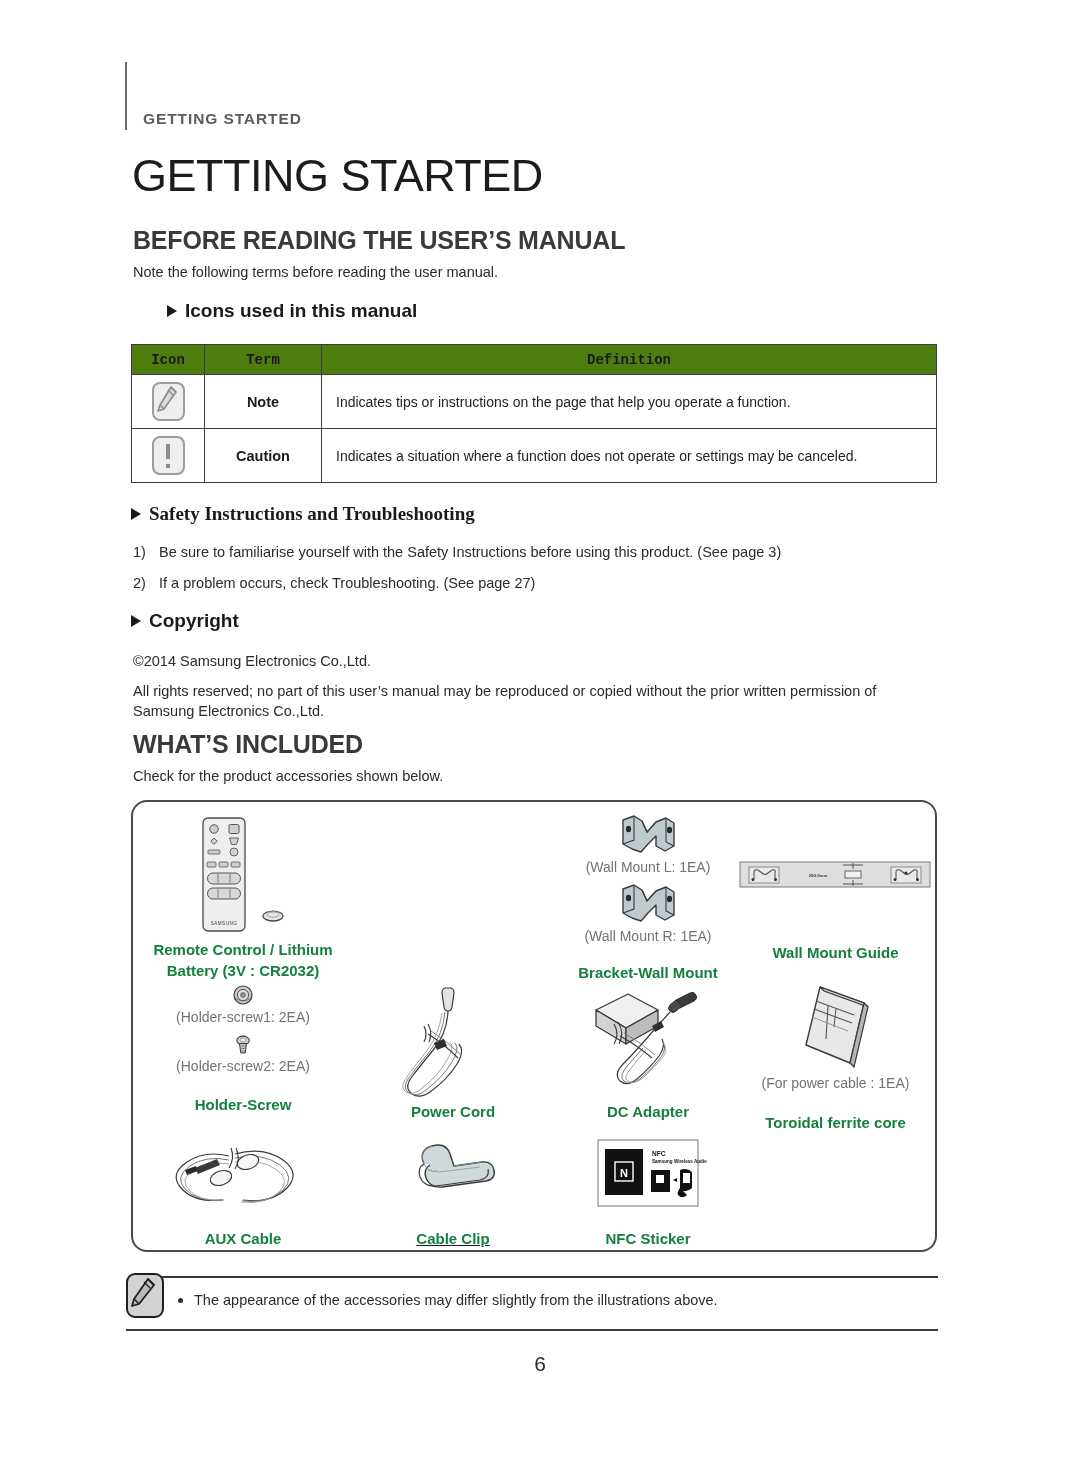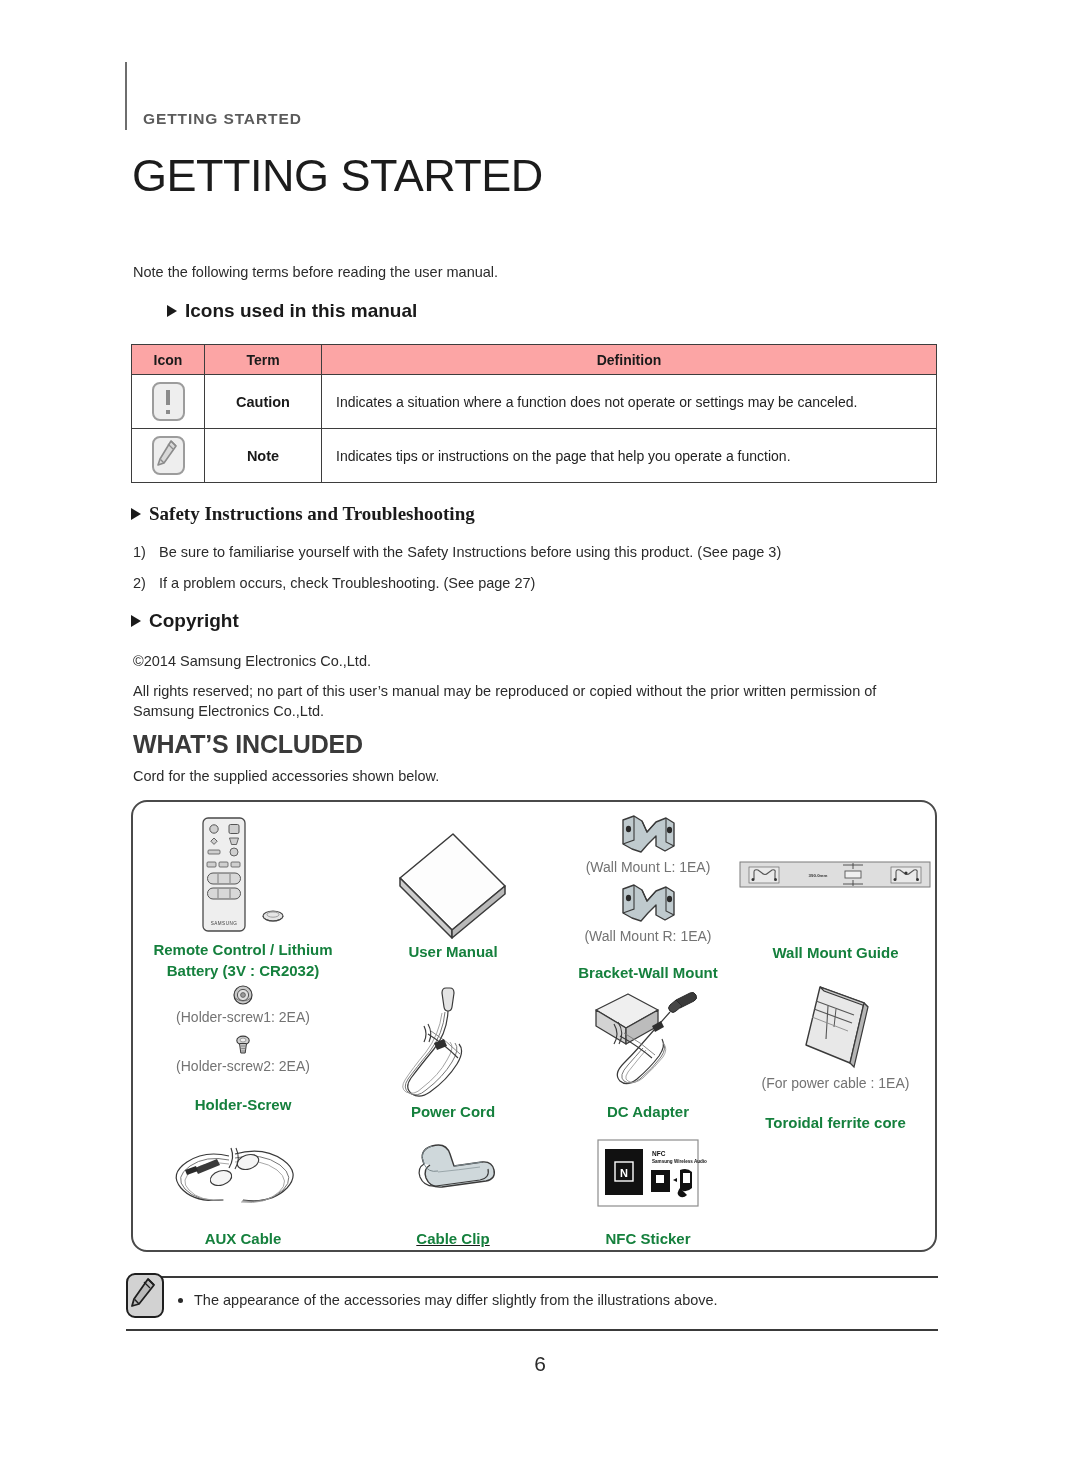--- a/index.html
+++ b/index.html
@@ -30,21 +30,21 @@
   .tri{display:inline-block;width:0;height:0;border-left:10px solid #1a1a1a;
       border-top:6.5px solid transparent;border-bottom:6.5px solid transparent;}
   .h3-icons{left:131px;top:300px;padding-left:36px;}
   .h3-safety{left:131px;top:503px;font-family:Liberation Serif, serif;}
   .h3-copy{left:131px;top:610px;}
 
   
   .tbl{position:absolute;left:131px;top:344px;width:806px;border-collapse:collapse;
        table-layout:fixed;font-size:14px;}
   .tbl td,.tbl th{border:1px solid #3d3d3d;padding:0;}
-  .tbl thead th{background:#fca5a5;height:29px;font-size:14px;font-weight:bold;color:#1a1a1a;}
+  .tbl thead th{background:#4d7c0f;height:29px;font-size:14px;font-weight:bold;color:#1a1a1a;font-family:Liberation Mono, monospace;}
   .tbl col.c1{width:73px;}
   .tbl col.c2{width:117px;}
   .tbl td.icon-cell{height:53px;text-align:center;vertical-align:middle;}
   .tbl td.term-cell{text-align:center;font-weight:bold;font-size:14.5px;}
   .tbl td.def-cell{padding:0 14px;font-size:14px;color:#222;}
 
   .ic-caution{display:inline-block;width:29px;height:35px;border:2.5px solid #9c9c9c;border-radius:8px;
       background:#eeeeee;position:relative;vertical-align:middle;}
   .ic-caution .bar{position:absolute;left:50%;top:6px;margin-left:-2px;width:4px;height:15px;background:#8b8b8b;}
   .ic-caution .dot{position:absolute;left:50%;bottom:5px;margin-left:-2px;width:4px;height:4px;background:#8b8b8b;}
@@ -89,20 +89,21 @@
 
 <div class="page">
 
   <div class="running">
     <div class="rule"></div>
     <div class="rh-text">GETTING STARTED</div>
   </div>
 
   <div class="h1">GETTING STARTED</div>
 
+  <div class="h2">BEFORE READING THE USER’S MANUAL</div>
   <div class="body-t intro">Note the following terms before reading the user manual.</div>
 
   <div class="h3 h3-icons">
     <span class="tri"></span>
     <span>Icons used in this manual</span>
   </div>
 
   <table class="tbl">
     <colgroup>
         <col class="c1">
@@ -112,42 +113,42 @@
     <thead>
       <tr>
         <th>Icon</th>
         <th>Term</th>
         <th>Definition</th>
       </tr>
     </thead>
     <tbody>
       <tr>
         <td class="icon-cell">
-          <span class="ic-caution">
-            <span class="bar"></span>
-            <span class="dot"></span>
-          </span>
-        </td>
-        <td class="term-cell">Caution</td>
-        <td class="def-cell">Indicates a situation where a function does not operate or settings may be canceled.</td>
-      </tr>
-      <tr>
-        <td class="icon-cell">
           <span class="ic-note">
             <svg width="25" height="31" viewBox="0 0 25 31">
               <path d="M17 3 L22 8 L10 25 L4 27 L6 21 Z" fill="#d8d8d8" stroke="#8b8b8b" stroke-width="1.6" stroke-linejoin="round"></path>
               <path d="M17 3 L22 8" stroke="#8b8b8b" stroke-width="1.6"></path>
               <path d="M6.5 21.5 L10 25" stroke="#8b8b8b" stroke-width="1.4"></path>
               <path d="M14 6 L19 11" stroke="#8b8b8b" stroke-width="1.2"></path>
             </svg>
           </span>
         </td>
         <td class="term-cell">Note</td>
         <td class="def-cell">Indicates tips or instructions on the page that help you operate a function.</td>
       </tr>
+      <tr>
+        <td class="icon-cell">
+          <span class="ic-caution">
+            <span class="bar"></span>
+            <span class="dot"></span>
+          </span>
+        </td>
+        <td class="term-cell">Caution</td>
+        <td class="def-cell">Indicates a situation where a function does not operate or settings may be canceled.</td>
+      </tr>
     </tbody>
   </table>
 
   <div class="h3 h3-safety">
     <span class="tri"></span>
     <span>Safety Instructions and Troubleshooting</span>
   </div>
 
   <div class="num-item ni1">
     <span class="n">1)</span>
@@ -159,21 +160,21 @@
   </div>
 
   <div class="h3 h3-copy">
     <span class="tri"></span>
     <span>Copyright</span>
   </div>
   <div class="body-t copy1">©2014 Samsung Electronics Co.,Ltd.</div>
   <div class="body-t copy2">All rights reserved; no part of this user’s manual may be reproduced or copied without the prior written permission of Samsung Electronics Co.,Ltd.</div>
 
   <div class="h2b">WHAT’S INCLUDED</div>
-  <div class="body-t intro2">Cord for the supplied accessories shown below.</div>
+  <div class="body-t intro2">Check for the product accessories shown below.</div>
 
   <div class="acc-box">
     <div class="acc-grid">
 
       <div class="cell" style="left:10px;top:12px;width:200px;">
         <div class="art" style="height:125px;">
           <svg width="200" height="125" viewBox="0 0 200 125">
             <g transform="translate(60,4)">
               <rect x="0" y="0" width="42" height="113" rx="5" fill="#eeeeee" stroke="#4a4a4a" stroke-width="1.3"></rect>
               <circle cx="11" cy="11" r="4.2" fill="#cfcfcf" stroke="#555" stroke-width="1"></circle>
@@ -196,32 +197,20 @@
             <g transform="translate(120,96)">
               <ellipse cx="10" cy="6" rx="10" ry="5" fill="#e6e6e6" stroke="#4a4a4a" stroke-width="1.1"></ellipse>
               <path d="M0 6 a10 5 0 0 0 20 0" fill="none" stroke="#4a4a4a" stroke-width="1.1"></path>
               <ellipse cx="10" cy="4.6" rx="6" ry="2.6" fill="none" stroke="#8b8b8b" stroke-width="0.8"></ellipse>
             </g>
           </svg>
         </div>
         <div class="cap">Remote Control / Lithium Battery (3V : CR2032)</div>
       </div>
 
-      <div class="cell" style="left:225px;top:12px;width:190px;">
-        <div class="art" style="height:145px;">
-          <svg width="190" height="145" viewBox="0 0 190 145">
-            <g transform="translate(42,20)">
-              <path d="M53 0 L105 52 L52 96 L0 44 Z" fill="#fdfdfd" stroke="#3a3a3a" stroke-width="1.5" stroke-linejoin="round"></path>
-              <path d="M0 44 L0 52 L52 104 L52 96 Z" fill="#cdcdcd" stroke="#3a3a3a" stroke-width="1.5" stroke-linejoin="round"></path>
-              <path d="M52 96 L52 104 L105 60 L105 52 Z" fill="#b9b9b9" stroke="#3a3a3a" stroke-width="1.5" stroke-linejoin="round"></path>
-            </g>
-          </svg>
-        </div>
-        <div class="cap" style="margin-top:-18px;">User Manual</div>
-      </div>
 
       <div class="cell" style="left:415px;top:12px;width:200px;">
         <div class="art" style="height:44px;">
           <svg width="200" height="44" viewBox="0 0 200 44">
             <g transform="translate(72,2)">
               <path d="M3 4 L14 0 L22 5 L27 16 L36 6 L46 2 L54 7 L54 30 L45 35 L36 30 L36 20 L28 28 L21 36 L12 33 L3 28 Z" fill="#bfcace" stroke="#3a3a3a" stroke-width="1.4" stroke-linejoin="round"></path>
               <path d="M14 0 L14 24 L3 28" fill="none" stroke="#3a3a3a" stroke-width="1.1"></path>
               <path d="M46 2 L46 26 L54 30" fill="none" stroke="#3a3a3a" stroke-width="1.1"></path>
               <ellipse cx="8.5" cy="13" rx="2.6" ry="3.2" fill="#2a2a2a"></ellipse>
               <ellipse cx="49.5" cy="14" rx="2.6" ry="3.2" fill="#2a2a2a"></ellipse>

